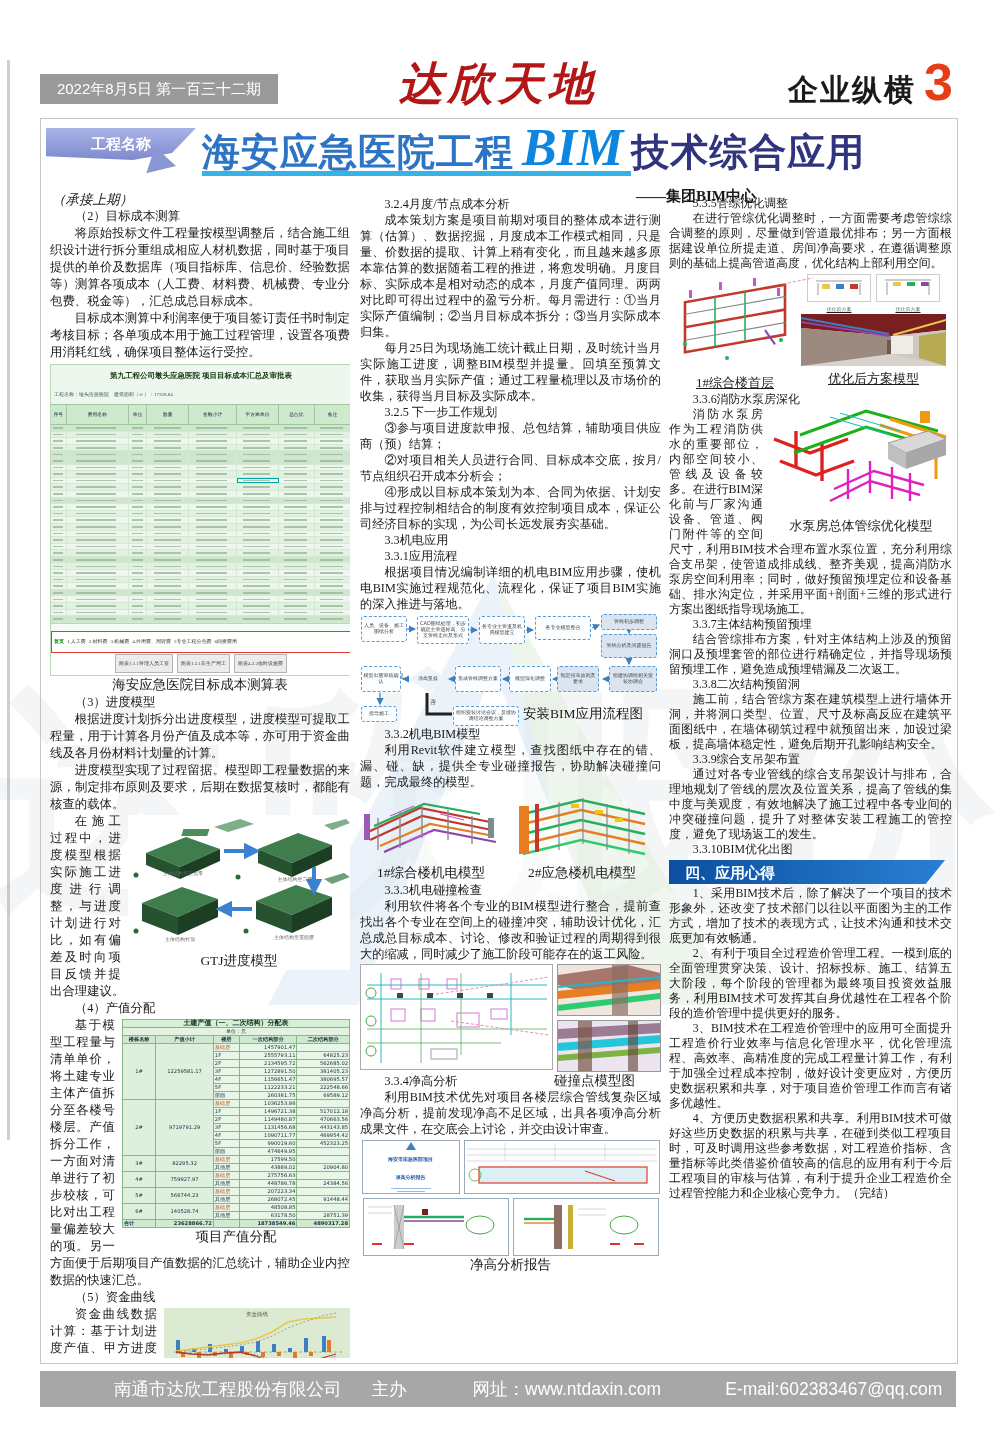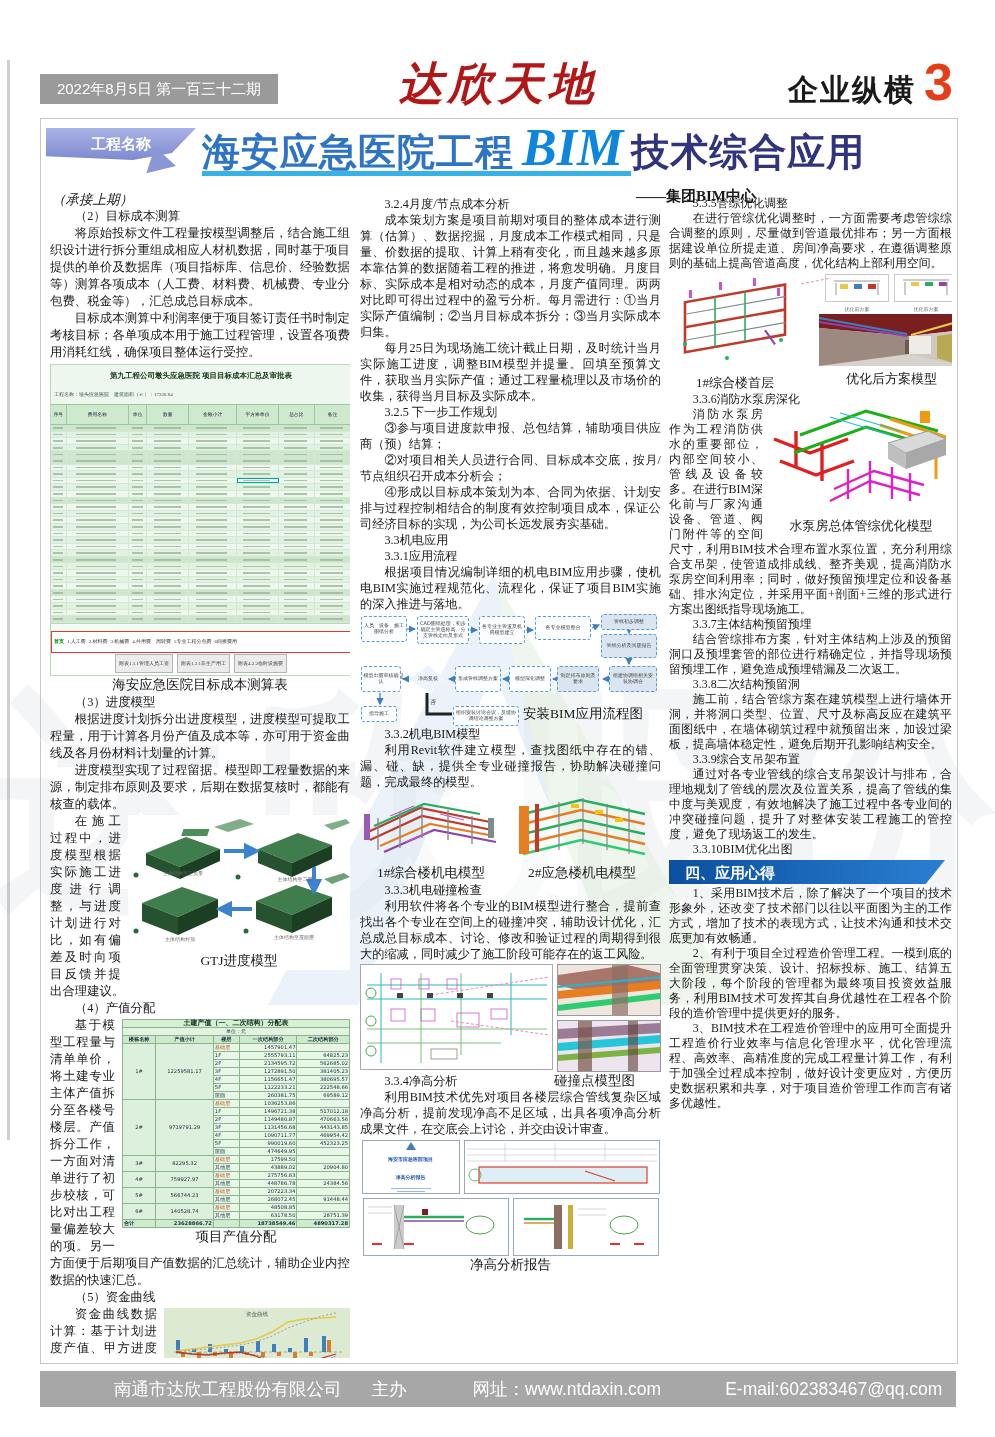--- a/index.html
+++ b/index.html
@@ -992,21 +992,21 @@
           </g>
       </svg>
     </div>
     <p class="cap">净高分析报告</p>
   </div>
 
   <div class="col colR">
     <p class="hd">3.3.5管综优化调整</p>
     <p>在进行管综优化调整时，一方面需要考虑管综综合调整的原则，尽量做到管道最优排布；另一方面根据建设单位所提走道、房间净高要求，在遵循调整原则的基础上提高管道高度，优化结构上部利用空间。</p>
 
-    <div style="display:flex;gap:18px;margin-top:3px;">
+    <div style="display:flex;gap:0;margin-top:3px;text-decoration:underline;">
       <div style="width:132px;">
         <svg width="132" height="96">
           <g transform="translate(6,10) skewY(-10)" stroke-width="2.6" fill="none">
             <rect x="10" y="20" width="100" height="50" stroke="#c0392b"></rect>
             <line x1="10" y1="45" x2="110" y2="45" stroke="#c0392b"></line>
             <line x1="40" y1="20" x2="40" y2="70" stroke="#27ae60" stroke-width="1.6"></line>
             <line x1="70" y1="20" x2="70" y2="70" stroke="#27ae60" stroke-width="1.6"></line>
             <line x1="10" y1="32" x2="110" y2="32" stroke="#7f8c8d" stroke-width="1.2"></line>
             <line x1="10" y1="58" x2="110" y2="58" stroke="#7f8c8d" stroke-width="1.2"></line>
             <line x1="90" y1="62" x2="100" y2="78" stroke="#8e44ad" stroke-width="2"></line>
@@ -1113,20 +1113,21 @@
     <p class="hd">3.3.8二次结构预留洞</p>
     <p>施工前，结合管综方案在建筑模型上进行墙体开洞，并将洞口类型、位置、尺寸及标高反应在建筑平面图纸中，在墙体砌筑过程中就预留出来，加设过梁板，提高墙体稳定性，避免后期开孔影响结构安全。</p>
     <p class="hd">3.3.9综合支吊架布置</p>
     <p>通过对各专业管线的综合支吊架设计与排布，合理地规划了管线的层次及位置关系，提高了管线的集中度与美观度，有效地解决了施工过程中各专业间的冲突碰撞问题，提升了对整体安装工程施工的管控度，避免了现场返工的发生。</p>
     <p class="hd">3.3.10BIM优化出图</p>
 
     <div class="banner">四、应用心得</div>
     <p>1、采用BIM技术后，除了解决了一个项目的技术形象外，还改变了技术部门以往以平面图为主的工作方式，增加了技术的表现方式，让技术沟通和技术交底更加有效畅通。</p>
     <p>2、有利于项目全过程造价管理工程。一模到底的全面管理贯穿决策、设计、招标投标、施工、结算五大阶段，每个阶段的管理都为最终项目投资效益服务，利用BIM技术可发挥其自身优越性在工程各个阶段的造价管理中提供更好的服务。</p>
     <p>3、BIM技术在工程造价管理中的应用可全面提升工程造价行业效率与信息化管理水平，优化管理流程、高效率、高精准度的完成工程量计算工作，有利于加强全过程成本控制，做好设计变更应对，方便历史数据积累和共享，对于项目造价管理工作而言有诸多优越性。</p>
+    <p>4、方便历史数据积累和共享。利用BIM技术可做好这些历史数据的积累与共享，在碰到类似工程项目时，可及时调用这些参考数据，对工程造价指标、含量指标等此类借鉴价值较高的信息的应用有利于今后工程项目的审核与估算，有利于提升企业工程造价全过程管控能力和企业核心竞争力。（完结）</p>
   </div>
 
   <div class="footer">
     <span style="margin-left:74px;">南通市达欣工程股份有限公司</span>
     <span style="margin-left:30px;">主办</span>
     <span style="margin-left:66px;">网址：</span>
     <span>www.ntdaxin.com</span>
     <span style="margin-left:64px;">E-mail:602383467@qq.com</span>
   </div>
 </div>

